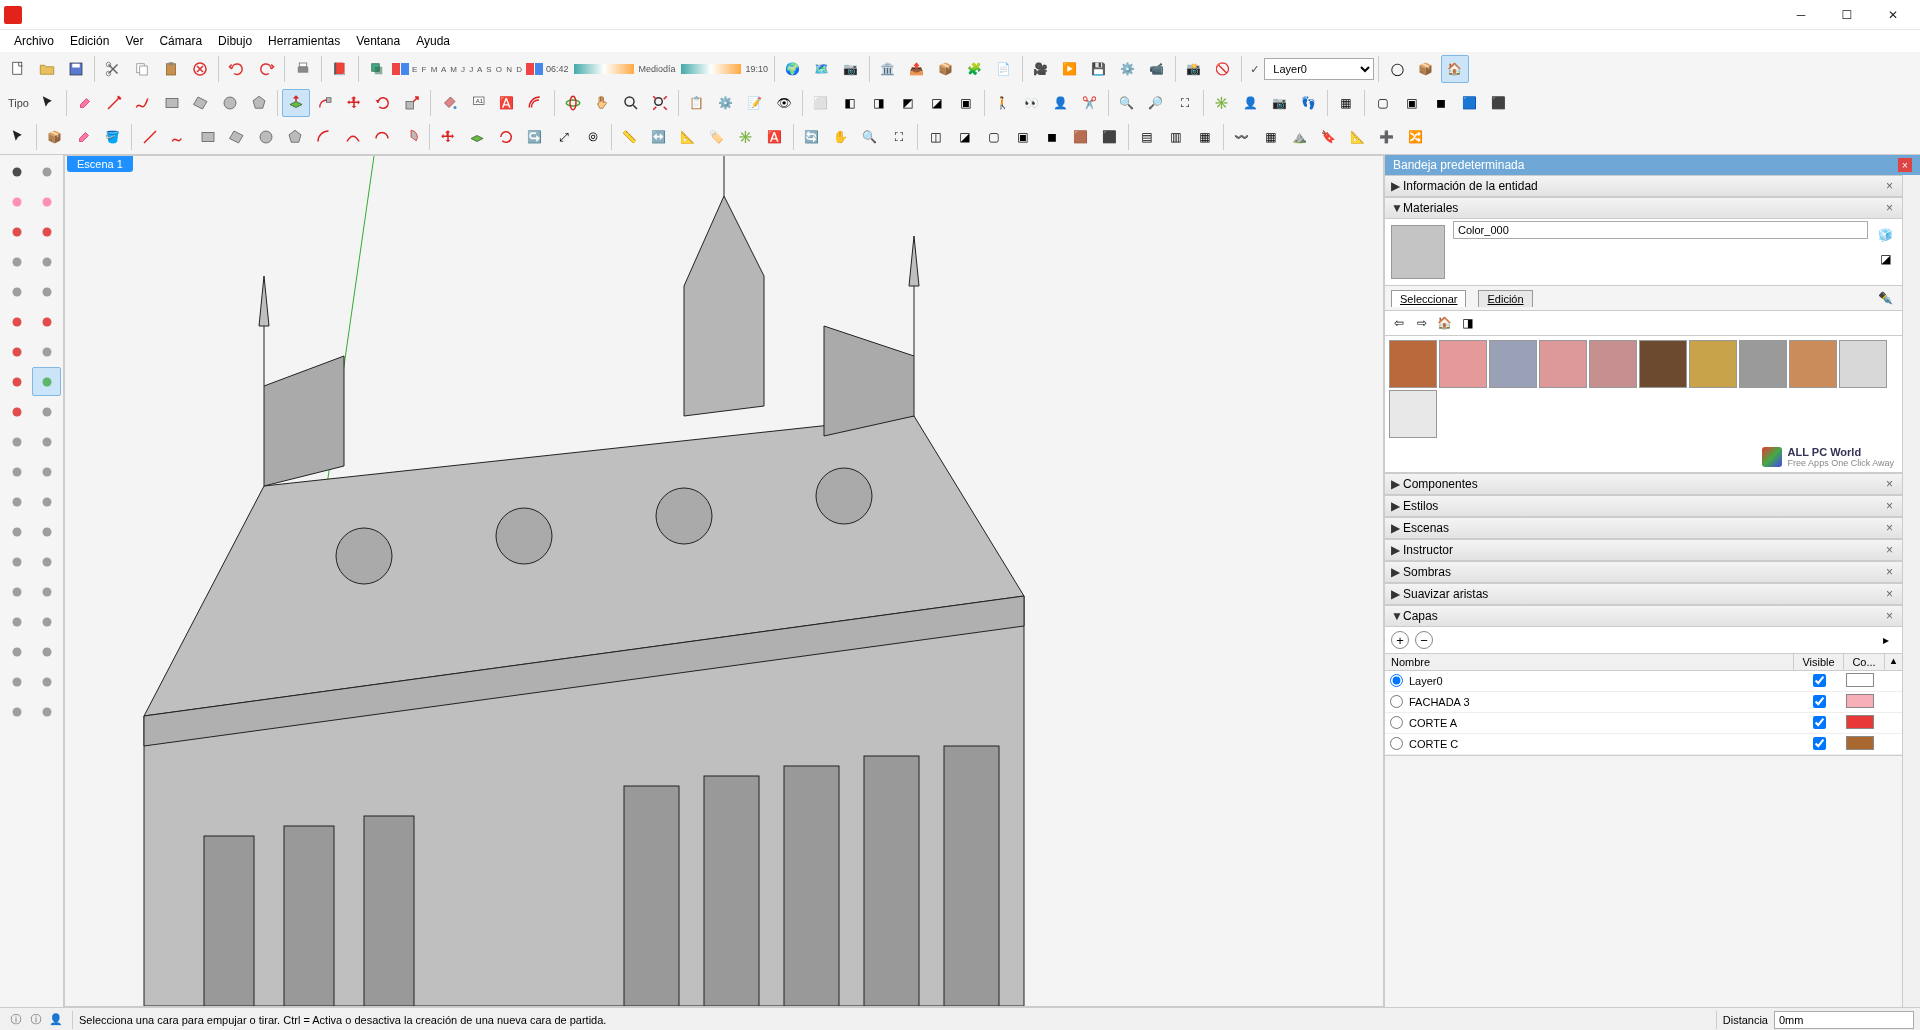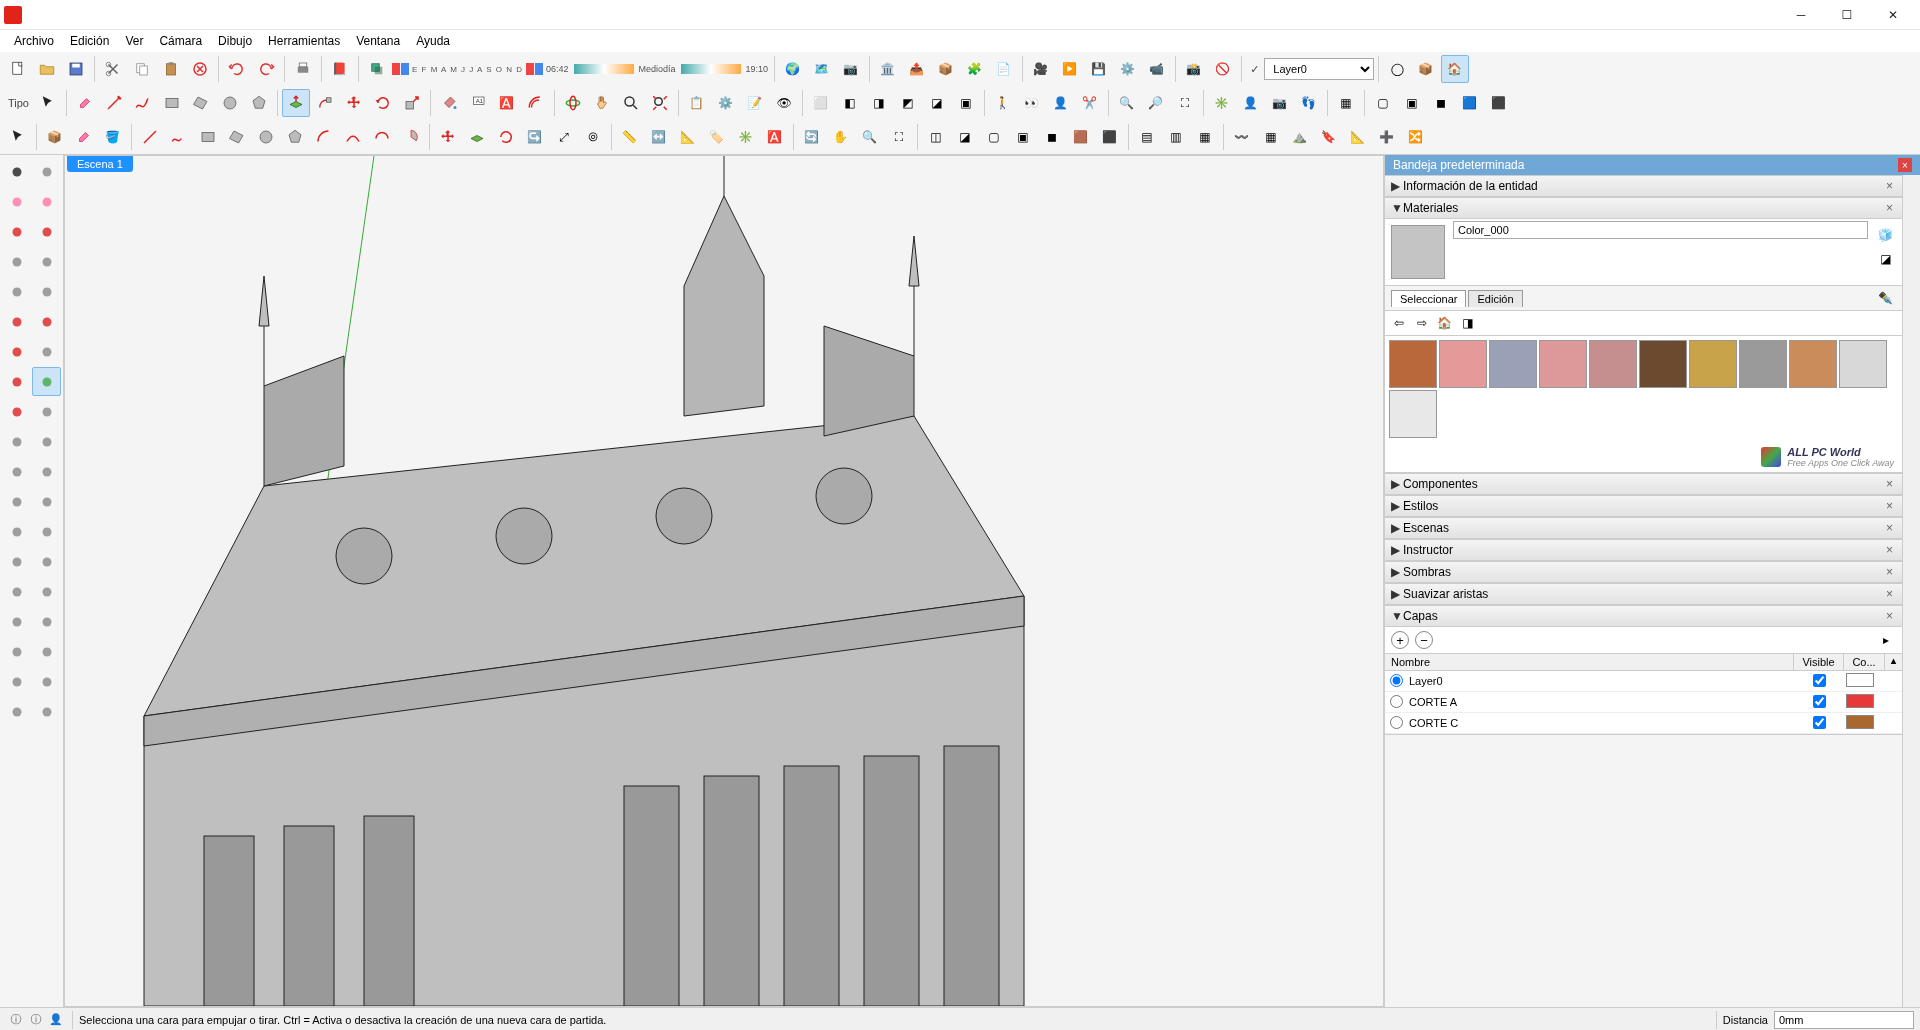--- a/index.html
+++ b/index.html
@@ -34,26 +34,26 @@
 .tray-title .close-x { margin-left: auto; width: 14px; height: 14px; background: #d44; color: #fff; display: flex; align-items: center; justify-content: center; font-size: 10px; cursor: pointer; }
 .panel-hdr { background: linear-gradient(#f4f4f4,#e2e2e2); border-top: 1px solid #ccc; border-bottom: 1px solid #ccc; padding: 3px 6px; display: flex; align-items: center; cursor: pointer; }
 .panel-hdr .arrow { width: 12px; display: inline-block; color: #333; }
 .panel-hdr .hdr-close { margin-left: auto; cursor: pointer; color: #666; padding: 0 3px; }
 .panel-body { background: #fff; border-bottom: 1px solid #ccc; }
 .material-preview { width: 54px; height: 54px; background: #c4c4c4; border: 1px solid #999; margin: 4px; }
 .mat-top { display: flex; padding: 2px; gap: 4px; }
 .mat-top-right { flex: 1; display: flex; flex-direction: column; }
 .mat-name { border: 1px solid #aaa; padding: 2px 4px; font-size: 11px; background: #fff; }
 .mat-tabs { display: flex; align-items: center; padding: 2px 6px; border-top: 1px solid #ccc; border-bottom: 1px solid #ccc; background: #f4f4f4; }
-.mat-tab { padding: 2px 8px; border: 1px solid #999; border-bottom: none; background: #fff; font-size: 11px; cursor: pointer; margin-right: 2px; }
+.mat-tab { padding: 2px 8px; border: 1px solid #999; border-bottom: none; background: #fff; font-size: 11px; cursor: pointer; margin-right: 12px; text-decoration: underline; }
 .mat-nav { display: flex; align-items: center; gap: 3px; padding: 2px 4px; border-bottom: 1px solid #ccc; }
 .mat-nav select { flex: 1; height: 20px; font-size: 11px; border: 1px solid #aaa; }
 .mat-swatches { display: flex; flex-wrap: wrap; gap: 2px; padding: 4px; }
 .swatch { width: 48px; height: 48px; border: 1px solid #999; cursor: pointer; background-size: cover; }
-.watermark { display: flex; align-items: center; justify-content: flex-end; padding: 4px 8px; gap: 6px; font-size: 11px; color: #444; font-style: italic; }
+.watermark { display: flex; align-items: center; justify-content: flex-end; padding: 4px 8px; gap: 6px; font-size: 11px; color: #444; }
 .watermark .wm-logo { width: 20px; height: 20px; background: linear-gradient(135deg,#e33,#4a4,#44e); border-radius: 3px; }
 .layers-body { background: #fff; }
 .layers-tools { padding: 3px 6px; display: flex; align-items: center; gap: 6px; border-bottom: 1px solid #ccc; }
 .layers-tools .circ-btn { width: 18px; height: 18px; border: 1px solid #888; border-radius: 50%; display: flex; align-items: center; justify-content: center; cursor: pointer; font-size: 13px; line-height: 1; }
 .layers-header { display: flex; background: #f0f0f0; border-bottom: 1px solid #ccc; font-size: 11px; }
 .lh-name { flex: 1; padding: 2px 6px; border-right: 1px solid #ccc; }
 .lh-vis { width: 50px; padding: 2px 4px; border-right: 1px solid #ccc; text-align: center; }
 .lh-col { width: 40px; padding: 2px 4px; text-align: center; }
 .lh-sort { width: 18px; text-align: center; border-left: 1px solid #ccc; }
 .layer-row { display: flex; align-items: center; border-bottom: 1px solid #eee; font-size: 11px; }
@@ -836,20 +836,27 @@
           <div id="layer-rows">
               <div class="layer-row">
                 <div class="lr-radio"><input type="radio" checked="" style=""></div>
                 <div class="lr-name">Layer0</div>
                 <div class="lr-vis"><input type="checkbox" checked="" style=""></div>
                 <div class="lr-col"><span class="lr-swatch" style="background:#fff"></span></div>
                 <div style="width:18px"></div>
               </div>
               <div class="layer-row">
                 <div class="lr-radio"><input type="radio" style=""></div>
+                <div class="lr-name">FACHADA 3</div>
+                <div class="lr-vis"><input type="checkbox" checked="" style=""></div>
+                <div class="lr-col"><span class="lr-swatch" style="background:#f8b0b8"></span></div>
+                <div style="width:18px"></div>
+              </div>
+              <div class="layer-row">
+                <div class="lr-radio"><input type="radio" style=""></div>
                 <div class="lr-name">CORTE A</div>
                 <div class="lr-vis"><input type="checkbox" checked="" style=""></div>
                 <div class="lr-col"><span class="lr-swatch" style="background:#e83838"></span></div>
                 <div style="width:18px"></div>
               </div>
               <div class="layer-row">
                 <div class="lr-radio"><input type="radio" style=""></div>
                 <div class="lr-name">CORTE C</div>
                 <div class="lr-vis"><input type="checkbox" checked="" style=""></div>
                 <div class="lr-col"><span class="lr-swatch" style="background:#a86830"></span></div>

